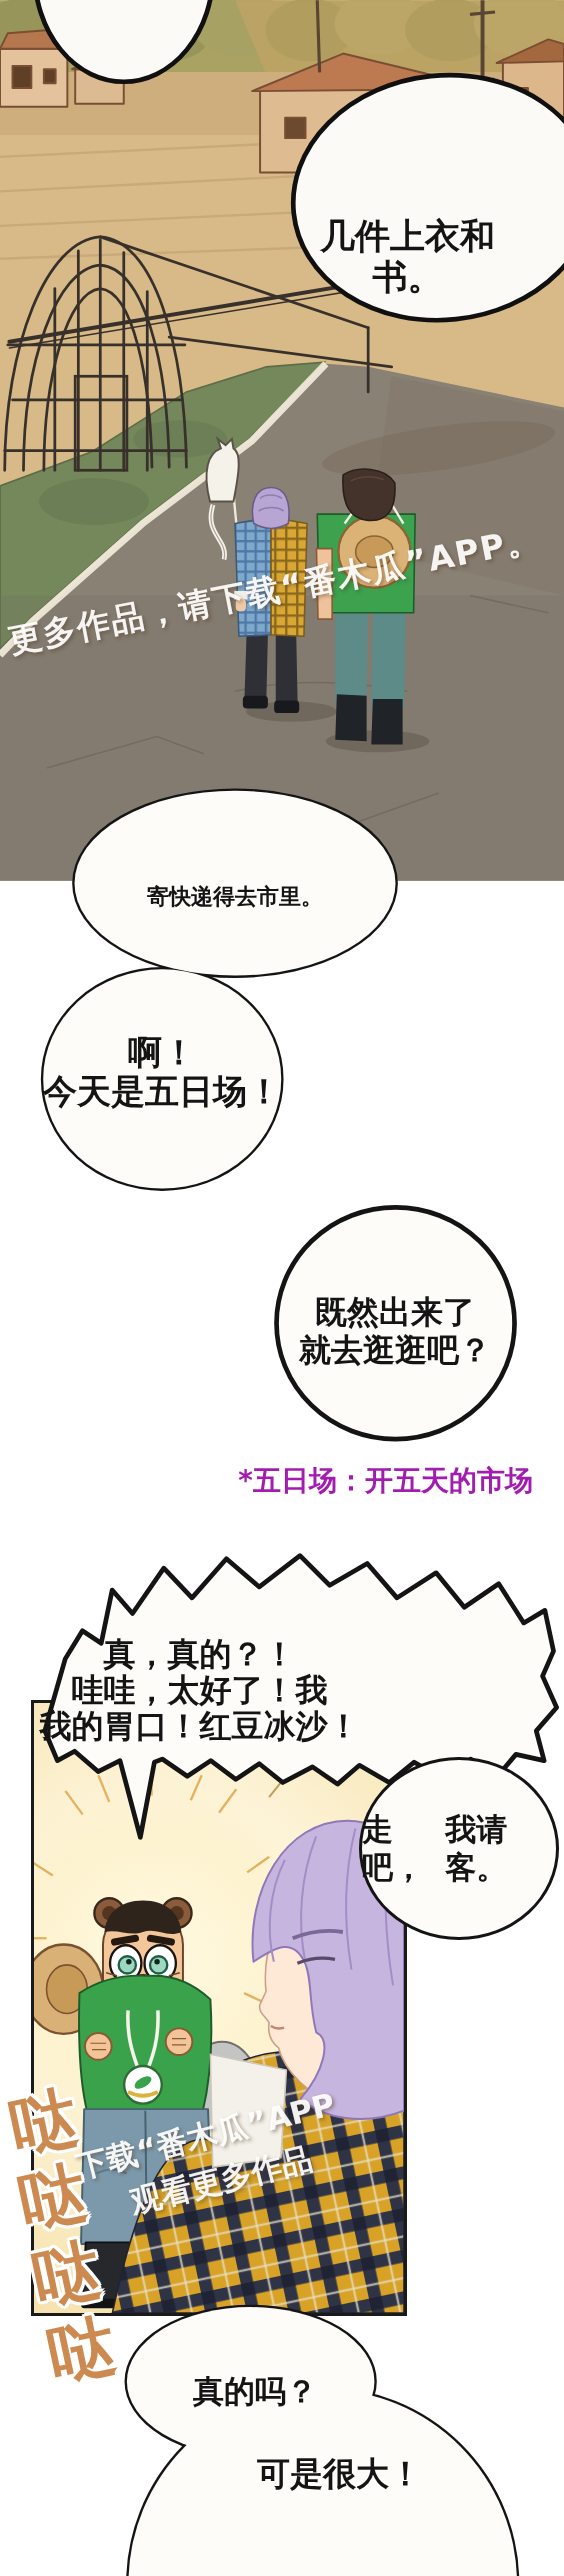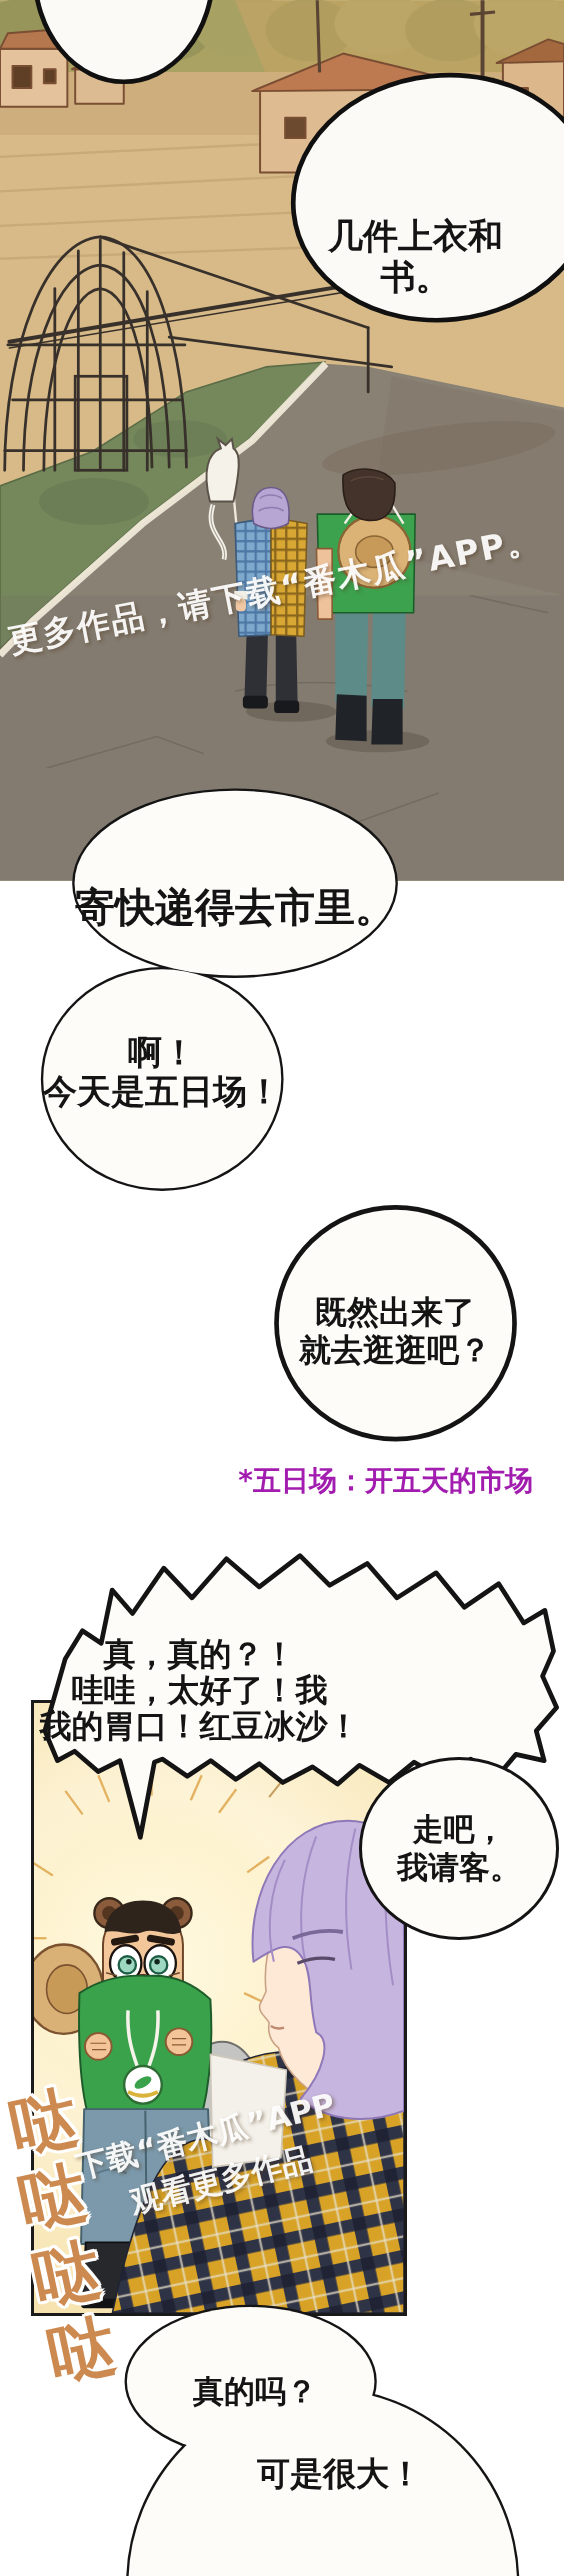--- a/index.html
+++ b/index.html
@@ -5,21 +5,21 @@
   html,body{margin:0;padding:0;background:#ffffff;}
   .page{position:relative;width:564px;height:2576px;overflow:hidden;background:#fff;
         font-family:"DejaVu Sans","Liberation Sans",sans-serif;}
   .abs{position:absolute;}
   svg{display:block;}
   .btxt{position:absolute;z-index:40;color:#141414;font-weight:700;text-align:center;line-height:1.18;}
   .panel2{position:absolute;left:31px;top:1700px;width:370px;height:610px;border:3.1px solid #1a1a1a;
           background:radial-gradient(circle at 38% 42%, #fffdf2 0%, #fdf3d7 40%, #f8e8ba 72%, #f4dfa8 100%);
           z-index:15;overflow:hidden;}
   .treat-bubble{position:absolute;left:359px;top:1757px;width:194px;height:177px;border-radius:50%;
-          background:#fdfcf9;border:3.9px solid #141414;z-index:30;display:flex;flex-direction:column;
+          background:#fdfcf9;border:3.9px solid #141414;z-index:30;display:flex;flex-direction:row;
           align-items:center;justify-content:center;font-weight:700;font-size:31px;line-height:1.2;color:#141414;}
   .wm{position:absolute;color:rgba(255,255,255,.93);font-weight:700;z-index:45;
       text-shadow:1.6px 2.4px 3.9px rgba(80,55,30,.45);white-space:nowrap;}
   .sfx-char{position:absolute;z-index:50;font-size:66px;font-weight:700;color:#cd8a50;
       transform:rotate(-12deg);
       text-shadow:-3.1px 0 0 #fff,3.1px 0 0 #fff,0 -3.1px 0 #fff,0 3.1px 0 #fff,
                   -2.4px -2.4px 0 #fff,2.4px 2.4px 0 #fff,-2.4px 2.4px 0 #fff,2.4px -2.4px 0 #fff;}
   .footnote{position:absolute;left:0;top:1462px;width:533px;text-align:right;font-size:28px;
       font-weight:700;color:#a21caf;z-index:40;}
 </style>
@@ -173,37 +173,37 @@
       <path d="M440,668 L460,640 M515,668 L498,640" stroke="#f2efe6" stroke-width="3" fill="none"></path>
       <path d="M438,606 C436,640 444,662 470,664 C496,666 506,648 504,616 C492,596 456,594 438,606 Z" fill="#43332a" stroke="#2a1f18" stroke-width="2"></path>
       <path d="M448,614 C456,608 476,606 490,612" stroke="#5c463a" stroke-width="2" fill="none"></path>
     </g>
 
     <ellipse cx="158" cy="-36" rx="114" ry="140" fill="#fbfaf7" stroke="#101010" stroke-width="6"></ellipse>
 
     <ellipse cx="566" cy="252" rx="192" ry="156" transform="rotate(-6 566 252)" fill="#fbfaf7" stroke="#101010" stroke-width="6"></ellipse>
   </svg>
 
-  <div class="btxt" style="left:302px;top:216px;width:227px;font-size:35px;">几件上衣和书。</div>
+  <div class="btxt" style="left:294px;top:216px;width:227px;font-size:35px;">几件上衣和书。</div>
 
   <div class="wm" style="left:4.7px;top:620px;font-size:33px;letter-spacing:1.6px;transform:rotate(-11deg);transform-origin:left top;z-index:20;">更多作品，请下载“番木瓜”APP。</div>
 
   <svg class="abs" style="left:0;top:783px;z-index:12" width="564" height="689" viewBox="0 0 720 880">
     <g stroke="#141414" stroke-width="6" fill="none">
       <ellipse cx="300" cy="128" rx="205" ry="118"></ellipse>
       <ellipse cx="207" cy="378" rx="152" ry="140"></ellipse>
     </g>
     <g fill="#fdfcf9">
       <ellipse cx="300" cy="128" rx="205" ry="118"></ellipse>
       <ellipse cx="207" cy="378" rx="152" ry="140"></ellipse>
     </g>
     <ellipse cx="505" cy="690" rx="152" ry="148" fill="#fdfcf9" stroke="#141414" stroke-width="6"></ellipse>
   </svg>
 
-  <div class="btxt" style="left:69px;top:884px;width:332px;font-size:40px;">寄快递得去市里。</div>
+  <div class="btxt" style="left:69px;top:884px;width:332px;font-size:22px;">寄快递得去市里。</div>
   <div class="btxt" style="left:35px;top:1033px;width:254px;font-size:34px;line-height:39px;">
     <div>啊！</div>
     <div>今天是五日场！</div>
   </div>
   <div class="btxt" style="left:280px;top:1293px;width:230px;font-size:32px;line-height:38px;">
     <div>既然出来了</div>
     <div>就去逛逛吧？</div>
   </div>
 
   <div class="footnote">*五日场：开五天的市场</div>

